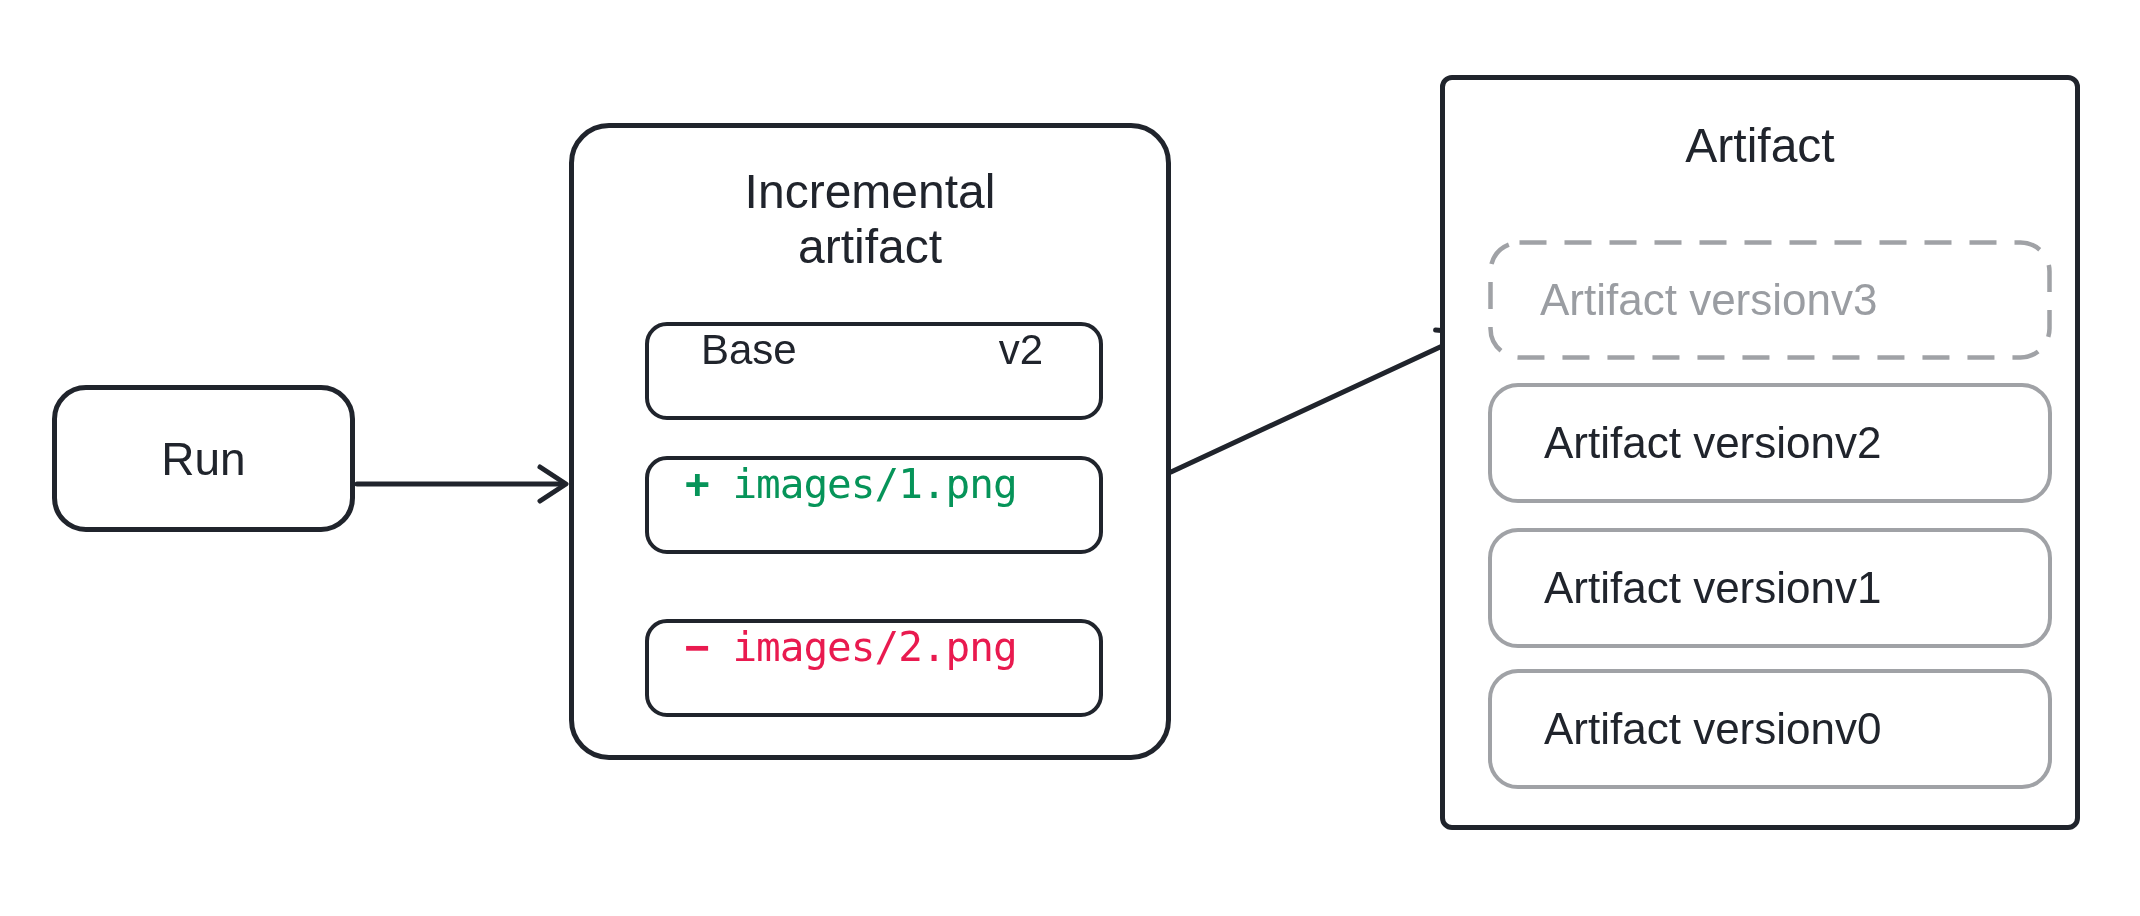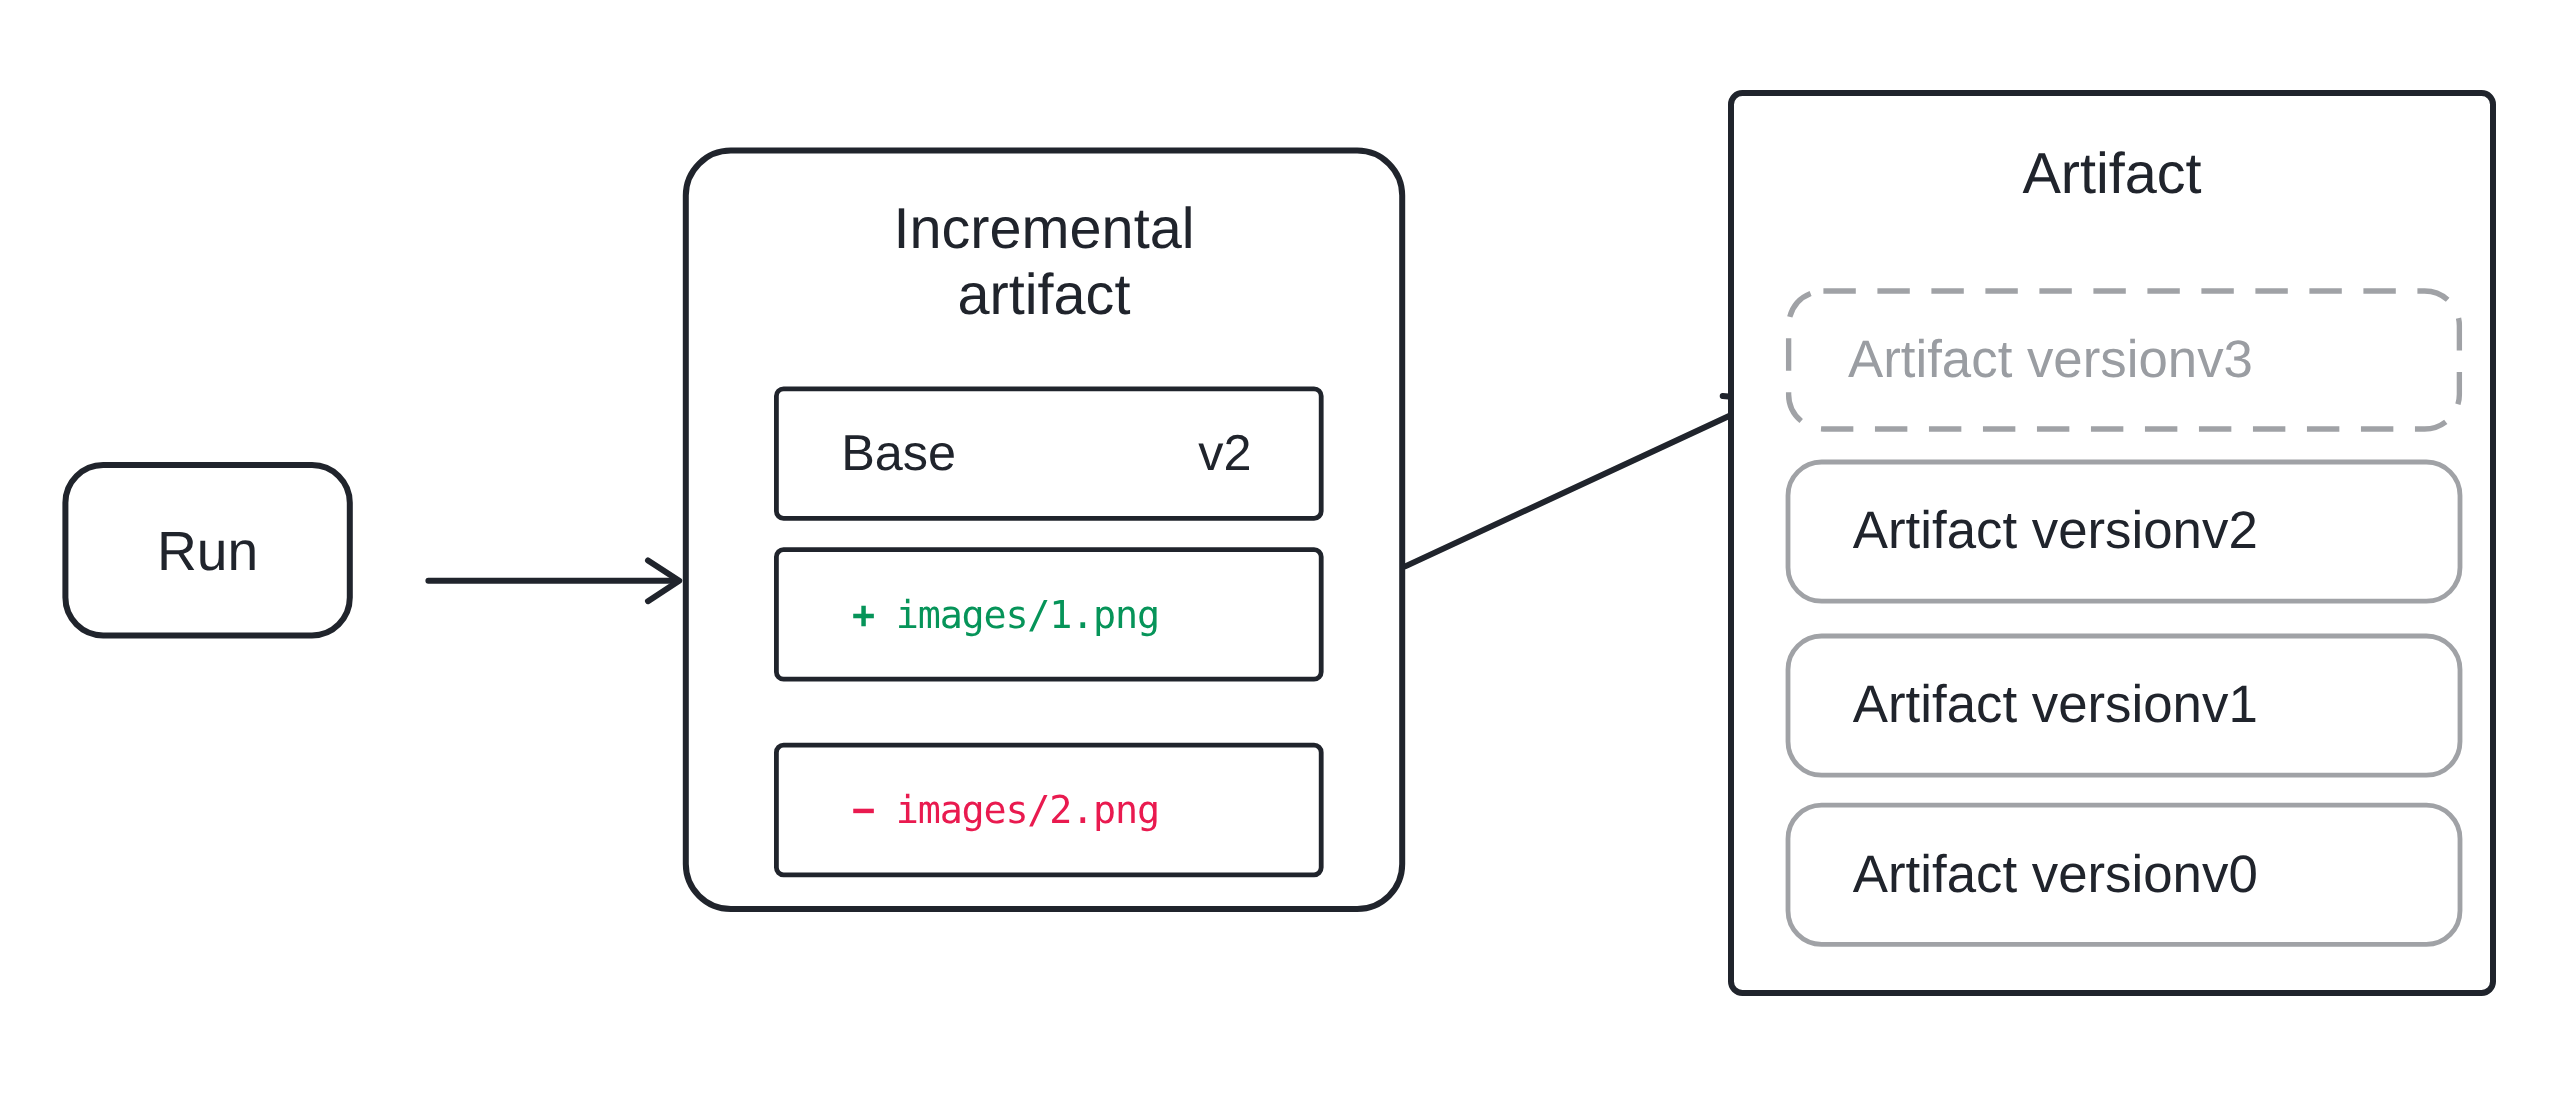--- a/index.html
+++ b/index.html
@@ -41,21 +41,21 @@
 
   
   .node {
     position: absolute;
     background: var(--background);
     border: 5px solid var(--dark);
   }
 
   .run-node {
     left: 52px; top: 385px;
-    width: 242px; height: 147px;
+    width: 303px; height: 147px;
     border-radius: 34px;
     display: flex; align-items: center; justify-content: center;
     font-size: 46px;
   }
 
   
   .incremental-node {
     left: 569px; top: 123px;
     width: 602px; height: 637px;
     border-radius: 40px;
@@ -69,34 +69,33 @@
     line-height: 1.15;
   }
   .incremental-title span {
     display: inline-block;
     max-width: 330px;
   }
   .inner-box {
     position: absolute;
     left: 71px;
     width: 458px;
-    height: 112px;
+    height: 98px;
     border: 4px solid var(--dark);
-    border-radius: 8px;
+    border-radius: 22px;
     background: var(--background);
     display: flex;
-    align-items: center;
   }
   .base-box { top: 194px; justify-content: space-between; padding: 0 56px 0 52px; font-size: 42px; }
   .added-box { top: 328px; }
   .removed-box { top: 463px; margin-top: 28px; }
   .file-row {
-    padding-left: 61px;
+    padding-left: 36px;
     font-family: "DejaVu Sans Mono", "Liberation Mono", monospace;
-    font-size: 32px;
+    font-size: 41px;
     letter-spacing: -1px;
     white-space: pre;
   }
   .added-box .file-row { color: var(--green); }
   .removed-box .file-row { color: var(--red); }
   .sign { font-weight: bold; }
 
   
   .artifact-node {
     left: 1440px; top: 75px;

